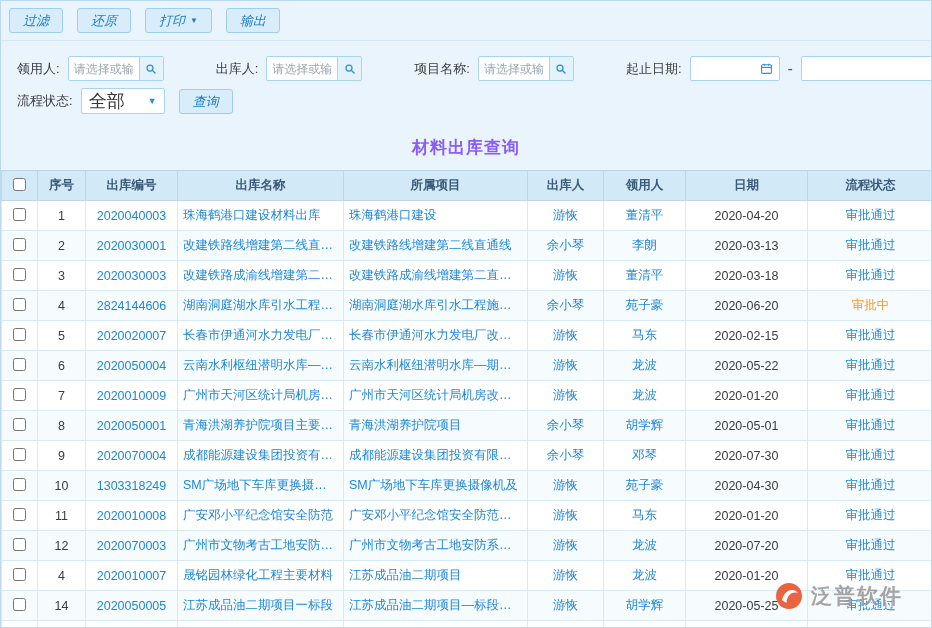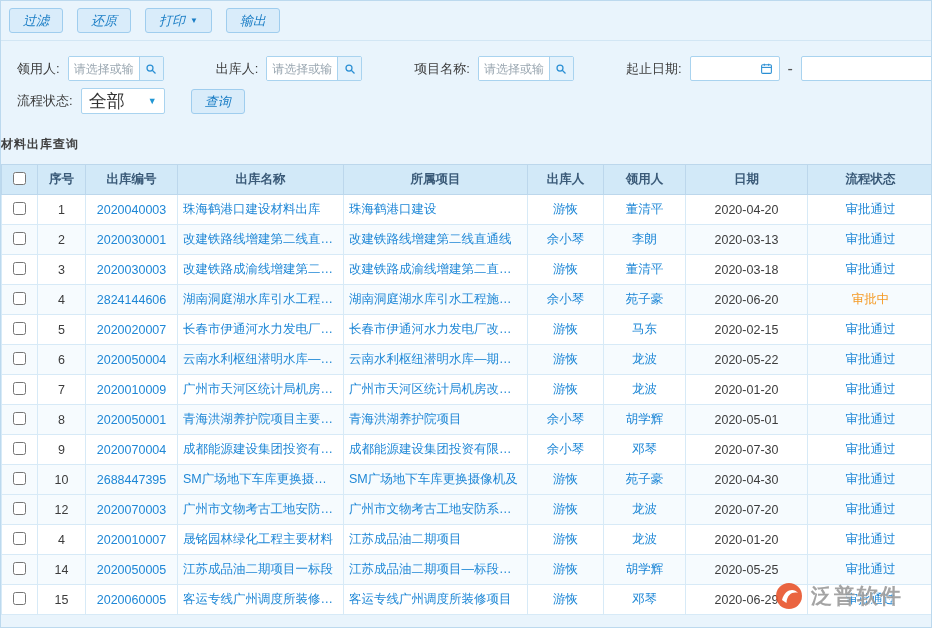--- a/index.html
+++ b/index.html
@@ -38,23 +38,23 @@
   .datebox input { border:none; outline:none; font-size:12px; flex:1; min-width:0;
                    font-family:inherit; }
   .datebox.short { width:90px; }
   .datebox.long  { width:158px; }
   .date-sep { margin:0 8px; color:#555; }
   .select { display:flex; align-items:center; justify-content:space-between;
             width:84px; height:26px; background:#fff; border:1px solid #a9d3ef;
             border-radius:2px; padding:0 7px; cursor:pointer; }
   .select .sel-text { font-size:18px; color:#333; }
   .select .sel-caret { font-size:9px; color:#2196d4; }
-  .search-query { margin-left:26px; }
-  
-  .page-title { font-size:12px; font-weight:bold; color:#404040;
+  .search-query { margin-left:14px; }
+  
+  .page-title { text-align:center; font-size:17px; font-weight:bold; color:#8b5cf6;
                 margin:13px 0 11px; letter-spacing:1px; }
   
   table { width:932px; border-collapse:collapse; table-layout:fixed; background:#fff;
           font-size:12.5px; }
   th { background:#d2e9f8; color:#3a5a78; font-weight:bold; border:1px solid #bcd7ec;
        padding:6px 4px; text-align:center; white-space:nowrap; overflow:hidden; }
   td { border:1px solid #d7eaf7; padding:6px 5px; text-align:center; white-space:nowrap;
        overflow:hidden; text-overflow:ellipsis; color:#3c3c3c; height:29px; }
   tr.alt td { background:#f6fbfe; }
   td.left { text-align:left; }
@@ -277,26 +277,37 @@
           <td class="link left">成都能源建设集团投资有限公司</td>
           <td class="link left col-proj">成都能源建设集团投资有限公司</td>
           <td class="link">余小琴</td>
           <td class="link">邓琴</td>
           <td>2020-07-30</td>
           <td class="status-approved">审批通过</td>
         </tr>
         <tr class="alt">
           <td><input type="checkbox" style=""></td>
           <td>10</td>
-          <td class="link">2688447395</td>
+          <td class="link">1303318249</td>
           <td class="link left">SM广场地下车库更换摄像机</td>
           <td class="link left col-proj">SM广场地下车库更换摄像机及</td>
           <td class="link">游恢</td>
           <td class="link">苑子豪</td>
           <td>2020-04-30</td>
+          <td class="status-approved">审批通过</td>
+        </tr>
+        <tr>
+          <td><input type="checkbox" style=""></td>
+          <td>11</td>
+          <td class="link">2020010008</td>
+          <td class="link left">广安邓小平纪念馆安全防范</td>
+          <td class="link left col-proj">广安邓小平纪念馆安全防范系统</td>
+          <td class="link">游恢</td>
+          <td class="link">马东</td>
+          <td>2020-01-20</td>
           <td class="status-approved">审批通过</td>
         </tr>
         <tr class="alt">
           <td><input type="checkbox" style=""></td>
           <td>12</td>
           <td class="link">2020070003</td>
           <td class="link left">广州市文物考古工地安防系统</td>
           <td class="link left col-proj">广州市文物考古工地安防系统维</td>
           <td class="link">游恢</td>
           <td class="link">龙波</td>

